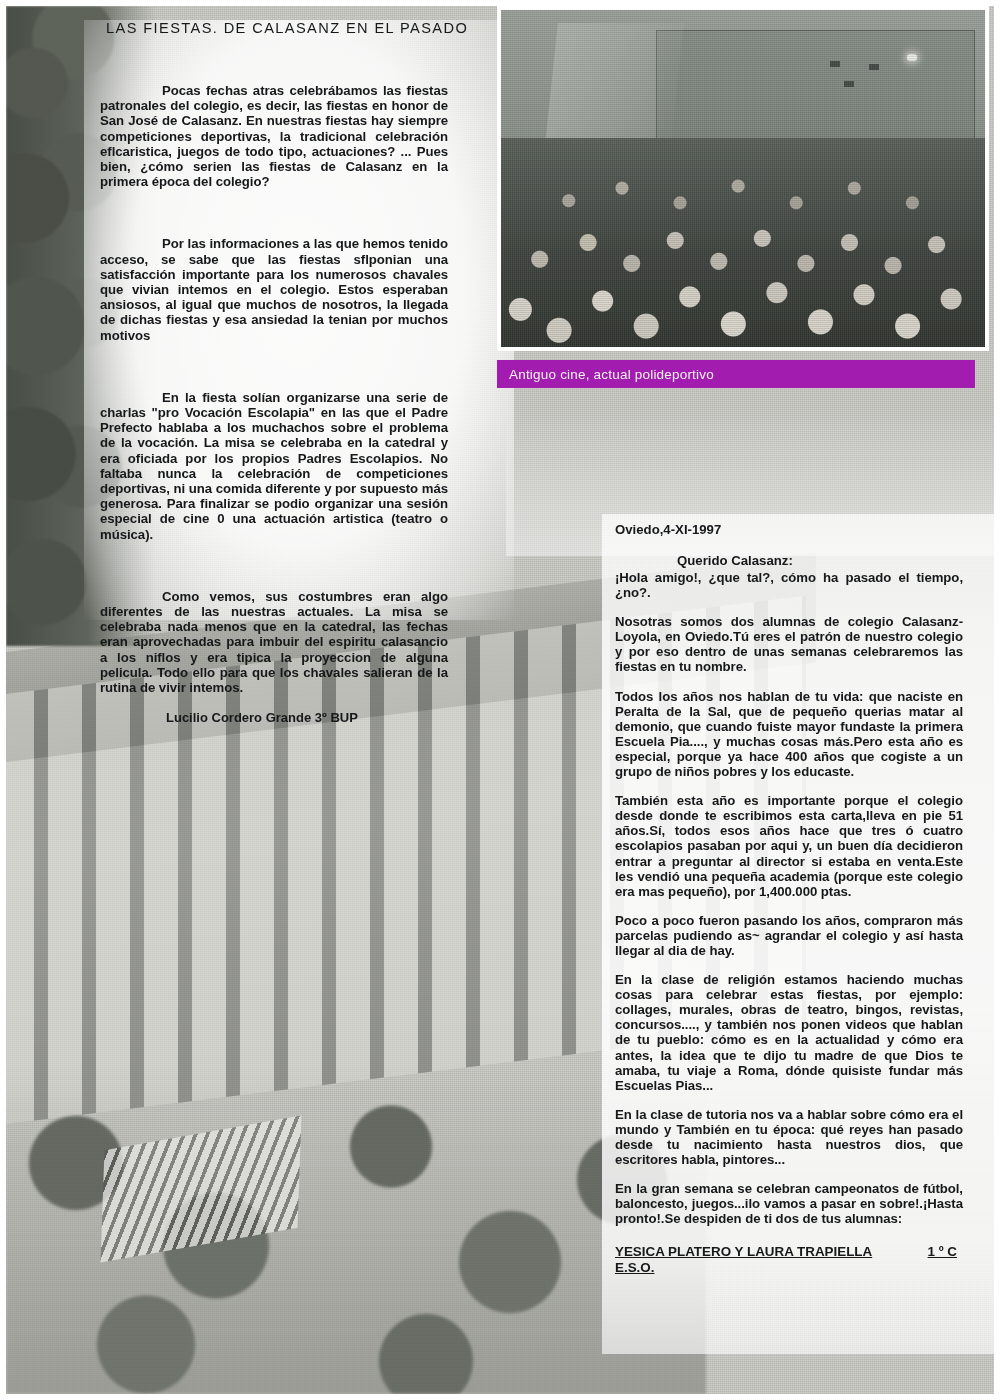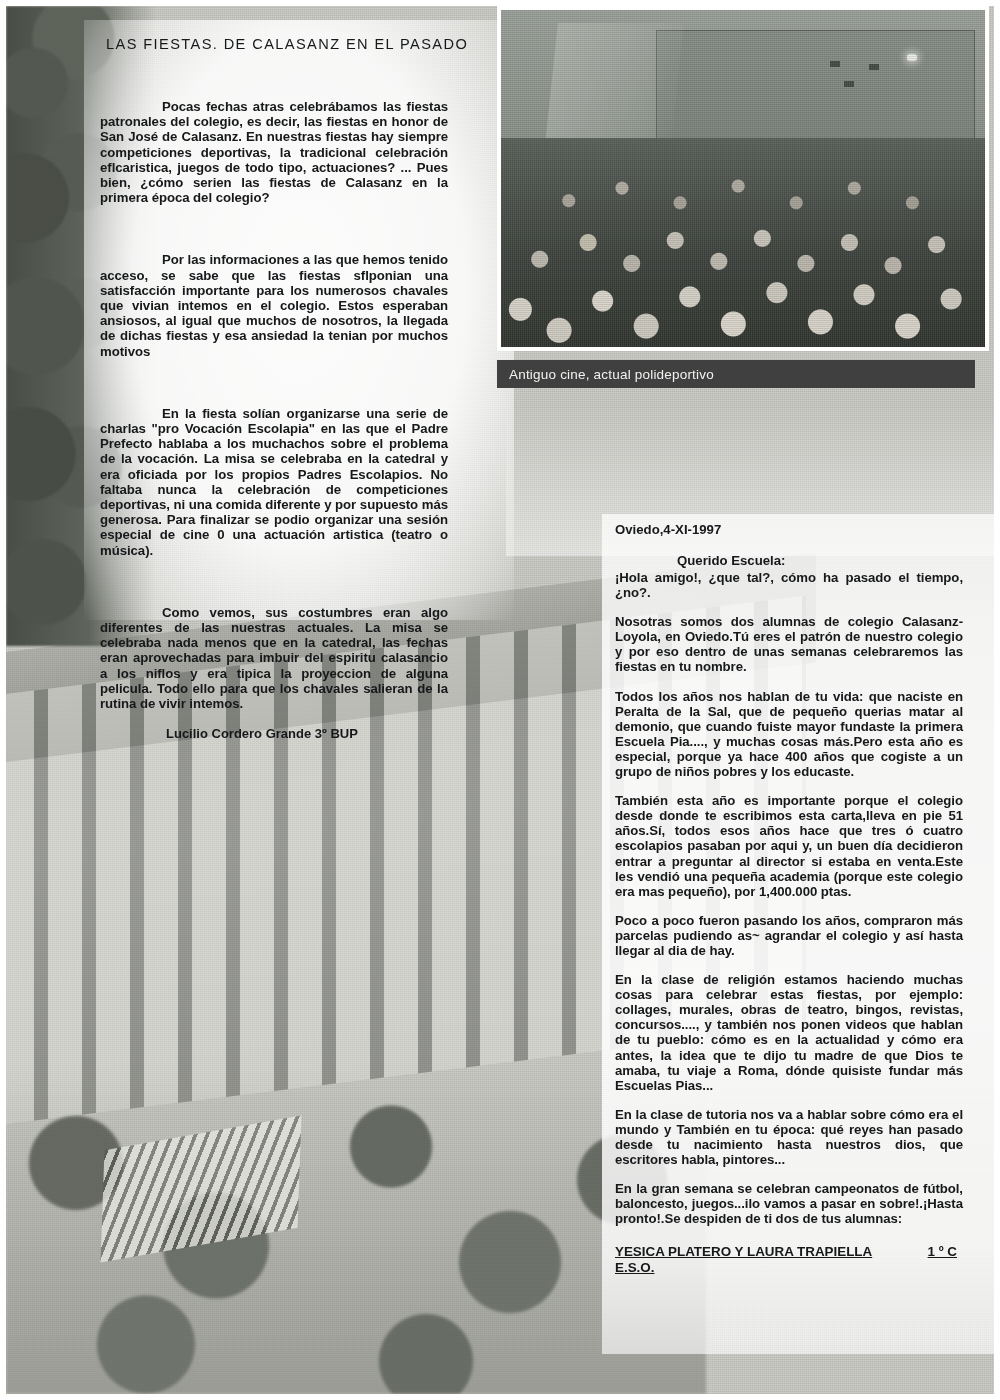--- a/index.html
+++ b/index.html
@@ -213,40 +213,40 @@
       repeating-linear-gradient(90deg, rgba(255,255,255,.07) 0 1px, rgba(0,0,0,0) 1px 2px);
   }
 
   
   #caption-bar {
     position: absolute;
     left: 497px;
     top: 360px;
     width: 478px;
     height: 28px;
-    background: #404040;
+    background: #a21caf;
     display: flex;
     align-items: center;
   }
   #caption-text {
     color: #f2f2ef;
     font-size: 13.5px;
     letter-spacing: .2px;
     padding-left: 12px;
     white-space: nowrap;
   }
 
   
   .col {
     position: absolute;
     color: #16181a;
   }
   #left-col {
     left: 100px;
-    top: 36px;
+    top: 20px;
     width: 348px;
   }
   #article-title {
     font-size: 14.6px;
     letter-spacing: 1.4px;
     margin: 0 0 17px 6px;
     font-weight: 400;
     white-space: nowrap;
   }
   #left-col p, #right-col p {
@@ -339,21 +339,21 @@
     <h1 id="article-title">LAS FIESTAS. DE CALASANZ EN EL PASADO</h1>
     <p class="indent">Pocas fechas atras celebrábamos las fiestas patronales del colegio, es decir, las fiestas en honor de San José de Calasanz. En nuestras fiestas hay siempre competiciones deportivas, la tradicional celebración eflcaristica, juegos de todo tipo, actuaciones? ... Pues bien, ¿cómo serien las fiestas de Calasanz en la primera época del colegio?</p>
     <p class="indent">Por las informaciones a las que hemos tenido acceso, se sabe que las fiestas sflponian una satisfacción importante para los numerosos chavales que vivian intemos en el colegio. Estos esperaban ansiosos, al igual que muchos de nosotros, la llegada de dichas fiestas y esa ansiedad la tenian por muchos motivos</p>
     <p class="indent">En la fiesta solían organizarse una serie de charlas "pro Vocación Escolapia" en las que el Padre Prefecto hablaba a los muchachos sobre el problema de la vocación. La misa se celebraba en la catedral y era oficiada por los propios Padres Escolapios. No faltaba nunca la celebración de competiciones deportivas, ni una comida diferente y por supuesto más generosa. Para finalizar se podio organizar una sesión especial de cine 0 una actuación artistica (teatro o música).</p>
     <p class="indent">Como vemos, sus costumbres eran algo diferentes de las nuestras actuales. La misa se celebraba nada menos que en la catedral, las fechas eran aprovechadas para imbuir del espiritu calasancio a los niflos y era tipica la proyeccion de alguna pelicula. Todo ello para que los chavales salieran de la rutina de vivir intemos.</p>
     <div id="article-signature">Lucilio Cordero Grande 3º BUP</div>
   </div>
 
   <div id="right-col" class="col">
     <div id="letter-date">Oviedo,4-XI-1997</div>
-    <div id="letter-greeting">Querido Escuela:</div>
+    <div id="letter-greeting">Querido Calasanz:</div>
     <p class="letterbody">¡Hola amigo!, ¿que tal?, cómo ha pasado el tiempo, ¿no?.</p>
     <p class="letterbody">Nosotras somos dos alumnas de colegio Calasanz-Loyola, en Oviedo.Tú eres el patrón de nuestro colegio y por eso dentro de unas semanas celebraremos las fiestas en tu nombre.</p>
     <p class="letterbody">Todos los años nos hablan de tu vida: que naciste en Peralta de la Sal, que de pequeño querias matar al demonio, que cuando fuiste mayor fundaste la primera Escuela Pia...., y muchas cosas más.Pero esta año es especial, porque ya hace 400 años que cogiste a un grupo de niños pobres y los educaste.</p>
     <p class="letterbody">También esta año es importante porque el colegio desde donde te escribimos esta carta,lleva en pie 51 años.Sí, todos esos años hace que tres ó cuatro escolapios pasaban por aqui y, un buen día decidieron entrar a preguntar al director si estaba en venta.Este les vendió una pequeña academia (porque este colegio era mas pequeño), por 1,400.000 ptas.</p>
     <p class="letterbody">Poco a poco fueron pasando los años, compraron más parcelas pudiendo as~ agrandar el colegio y así hasta llegar al dia de hay.</p>
     <p class="letterbody">En la clase de religión estamos haciendo muchas cosas para celebrar estas fiestas, por ejemplo: collages, murales, obras de teatro, bingos, revistas, concursos...., y también nos ponen videos que hablan de tu pueblo: cómo es en la actualidad y cómo era antes, la idea que te dijo tu madre de que Dios te amaba, tu viaje a Roma, dónde quisiste fundar más Escuelas Pias...</p>
     <p class="letterbody">En la clase de tutoria nos va a hablar sobre cómo era el mundo y También en tu época: qué reyes han pasado desde tu nacimiento hasta nuestros dios, que escritores habla, pintores...</p>
     <p class="letterbody">En la gran semana se celebran campeonatos de fútbol, baloncesto, juegos...ilo vamos a pasar en sobre!.¡Hasta pronto!.Se despiden de ti dos de tus alumnas:</p>
     <div id="signature-row">
       <span id="signature-names">YESICA PLATERO Y LAURA TRAPIELLA

